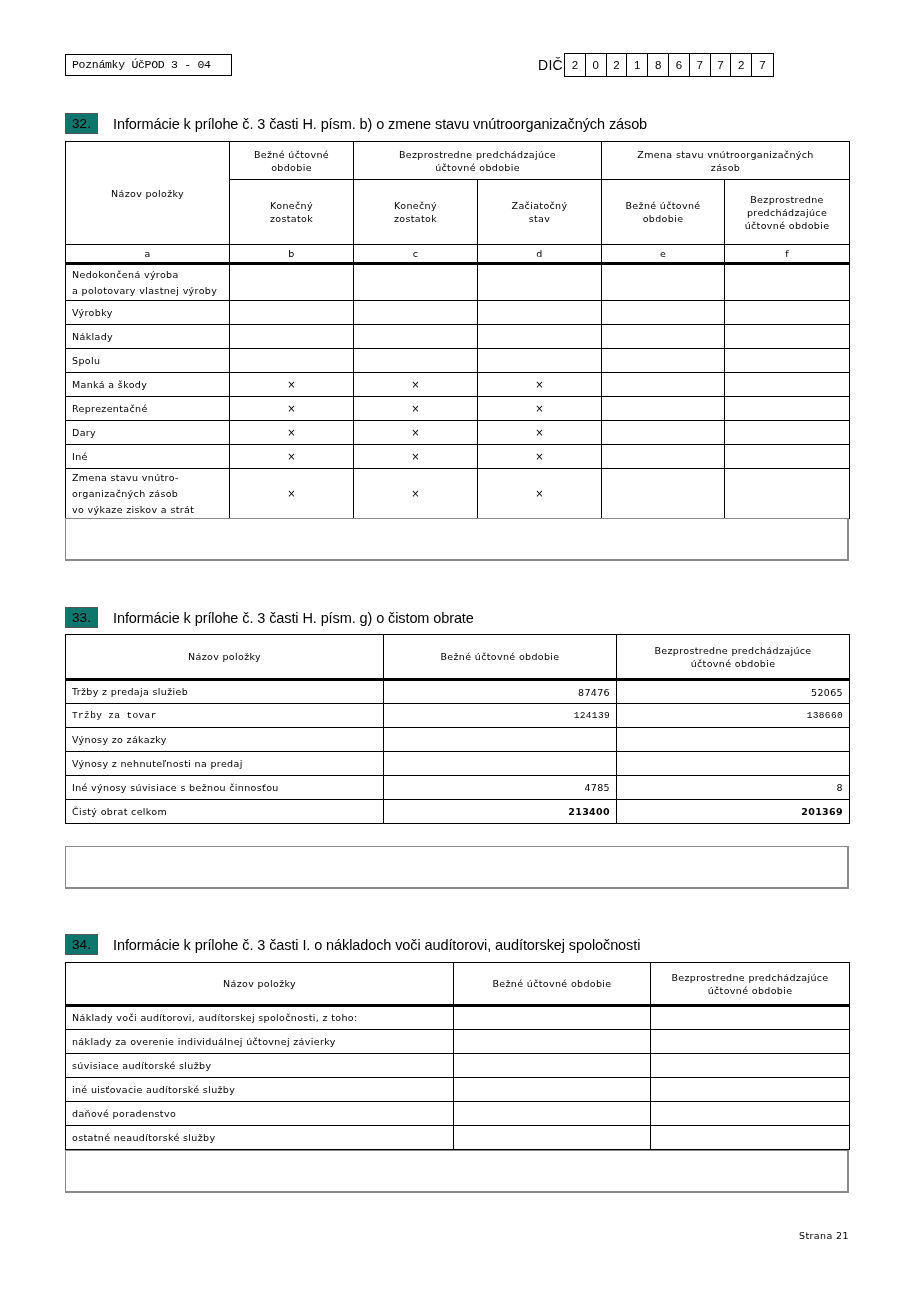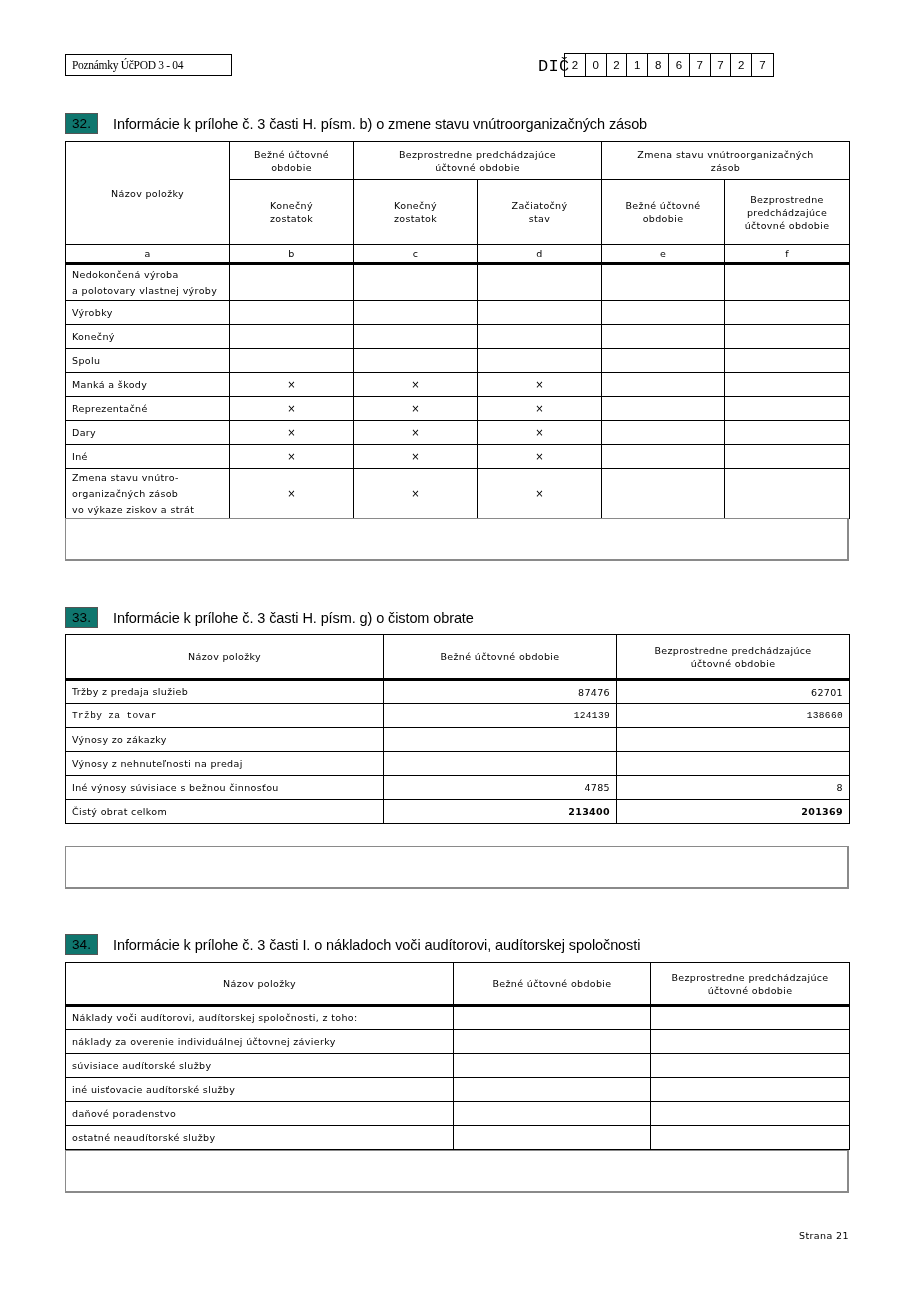--- a/index.html
+++ b/index.html
@@ -1,21 +1,21 @@
 <!DOCTYPE html>
 <html><head>
 <meta charset="utf-8">
 <style>
   * { box-sizing: border-box; margin: 0; padding: 0; }
   html, body { width: 912px; height: 1290px; background: #ffffff; }
   body { position: relative; font-family: "DejaVu Sans", sans-serif; color: #000; overflow: hidden; }
   .abs { position: absolute; }
 
-  .form-label-box { left: 65px; top: 54px; width: 167px; height: 22px; border: 1px solid #000; font-family: Liberation Serif, serif; font-size: 11.5px; line-height: 20px; padding-left: 6px; letter-spacing: -0.3px; }
-  .dic-label { left: 538px; top: 57px; font-family: Liberation Mono, monospace; font-size: 17px; letter-spacing: 0.3px; }
+  .form-label-box { left: 65px; top: 54px; width: 167px; height: 22px; border: 1px solid #000; font-family: Liberation Mono, monospace; font-size: 11.5px; line-height: 20px; padding-left: 6px; letter-spacing: -0.3px; }
+  .dic-label { left: 538px; top: 57px; font-family: Liberation Sans, sans-serif; font-size: 14px; letter-spacing: 0.3px; }
   .dic-boxes { left: 564px; top: 53px; height: 24px; display: flex; border: 1px solid #000; }
   .dic-box { width: 20.8px; height: 22px; border-right: 1px solid #000; font-family: "Liberation Sans", sans-serif; font-size: 11.5px; text-align: center; line-height: 22px; }
   .dic-box:last-child { border-right: none; }
 
   .section-head { left: 65px; display: flex; align-items: center; }
   .section-num { width: 33px; height: 21px; background: #0f766e; border: 1px solid #555; font-family: "Liberation Sans", sans-serif; font-size: 13.5px; line-height: 19px; text-align: center; }
   .section-title { margin-left: 15px; font-family: "Liberation Sans", sans-serif; font-size: 14.5px; letter-spacing: -0.1px; white-space: nowrap; }
 
   table { position: absolute; border-collapse: collapse; table-layout: fixed; font-family: "DejaVu Sans", sans-serif; font-size: 9.5px; letter-spacing: 0.35px; }
   td, th { border: 1px solid #000; font-weight: normal; vertical-align: middle; }
@@ -97,21 +97,21 @@
       </tr>
       <tr style="height: 24px;">
         <td class="lbl" style="white-space: pre-line;">Výrobky</td>
         <td class="num"></td>
         <td class="num"></td>
         <td class="num"></td>
         <td class="num"></td>
         <td class="num"></td>
       </tr>
       <tr style="height: 24px;">
-        <td class="lbl" style="white-space: pre-line;">Konečný</td>
+        <td class="lbl" style="white-space: pre-line;">Náklady</td>
         <td class="num"></td>
         <td class="num"></td>
         <td class="num"></td>
         <td class="num"></td>
         <td class="num"></td>
       </tr>
       <tr style="height: 24px;">
         <td class="lbl" style="white-space: pre-line;">Spolu</td>
         <td class="num"></td>
         <td class="num"></td>
@@ -180,21 +180,21 @@
       <tr class="thick-bottom" style="height:45px;">
     <th>Názov položky</th>
     <th>Bežné účtovné obdobie</th>
     <th style="padding:0 30px;">Bezprostredne predchádzajúce účtovné obdobie</th>
   </tr>
   </tbody>
     <tbody id="s33-body">
       <tr style="height: 24px;">
         <td class="lbl">Tržby z predaja služieb</td>
         <td class="num">87476</td>
-        <td class="num">62701</td>
+        <td class="num">52065</td>
       </tr>
       <tr style="height: 24px; font-family: Liberation Mono, monospace;">
         <td class="lbl">Tržby za tovar</td>
         <td class="num">124139</td>
         <td class="num">138660</td>
       </tr>
       <tr style="height: 24px;">
         <td class="lbl">Výnosy zo zákazky</td>
         <td class="num"></td>
         <td class="num"></td>

